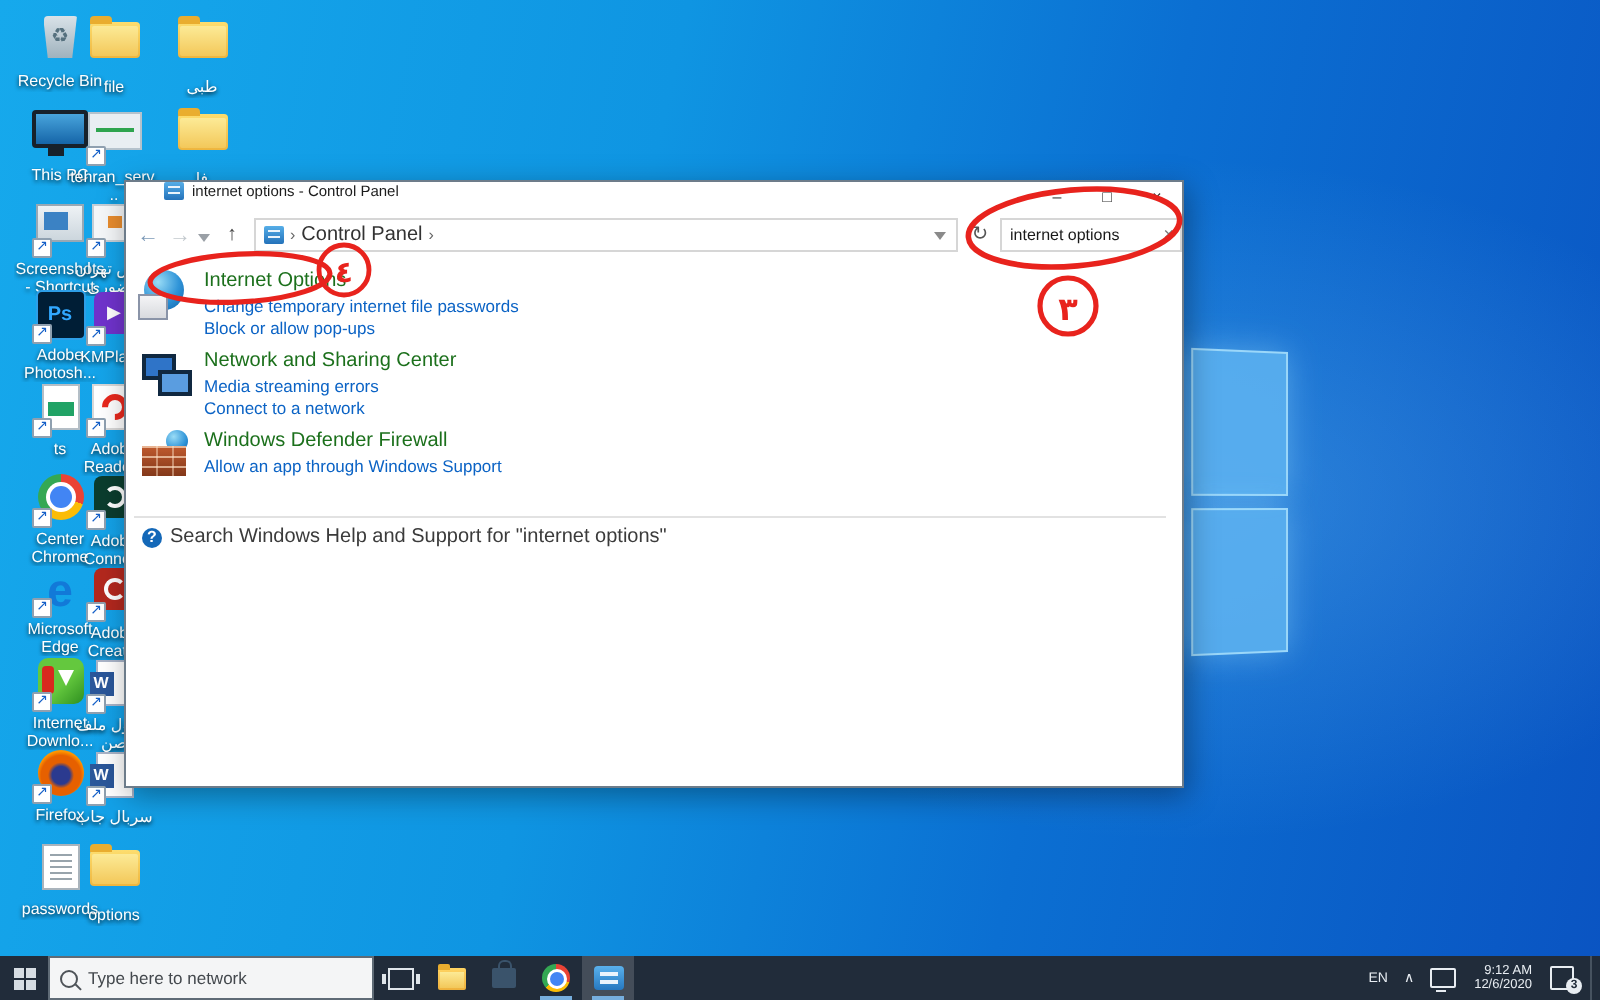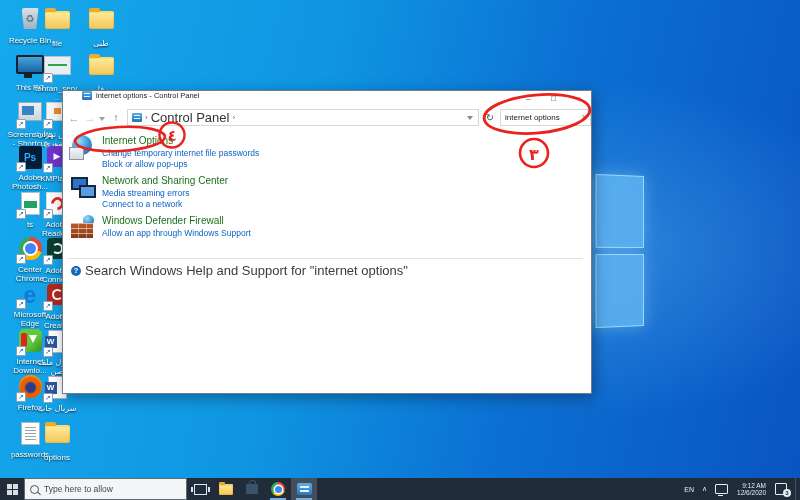--- a/index.html
+++ b/index.html
@@ -83,21 +83,21 @@
   .cp-glyph::after{content:"";position:absolute;left:2px;top:2px;width:6px;height:1px;background:#eaf4fc;box-shadow:0 3px 0 #eaf4fc;}
   .title{font-size:7.5px;color:#1c1c1c;margin-left:4px;white-space:nowrap;}
   .wcontrols{position:absolute;right:0;top:0;height:15px;display:flex;}
   .wbtn{width:25px;height:15px;text-align:center;font-size:8px;line-height:15px;color:#333;}
   .toolbar{position:relative;height:24px;}
   .navbtn{position:absolute;top:2px;font-size:11px;line-height:20px;width:14px;text-align:center;}
   .nb-back{left:4px;color:#7d9ab8;} .nb-fwd{left:20px;color:#c3c9ce;} .nb-up{left:46px;color:#4a4a4a;font-size:10px;}
   .nb-caret{left:36px;top:11px;width:0;height:0;border-left:3px solid transparent;border-right:3px solid transparent;border-top:4px solid #9aa0a6;position:absolute;}
   .addrbar{position:absolute;left:64px;top:3px;width:352px;height:17px;background:#fff;border:1px solid #d6d6d6;
            display:flex;align-items:center;padding-left:4px;box-sizing:border-box;}
-  .crumb{font-size:13px;color:#333;margin-left:3px;white-space:nowrap;}
+  .crumb{font-size:10px;color:#333;margin-left:3px;white-space:nowrap;}
   .chev{font-size:8px;color:#666;margin-left:3px;}
   .addr-caret{position:absolute;right:5px;top:6px;width:0;height:0;border-left:3px solid transparent;border-right:3px solid transparent;border-top:4px solid #8a8a8a;}
   .refreshbtn{position:absolute;left:420px;top:3px;width:14px;height:17px;font-size:10px;line-height:17px;color:#555;text-align:center;}
   .winsearch{position:absolute;left:437px;top:3px;width:91px;height:17px;background:#fff;border:1px solid #d6d6d6;
            box-sizing:border-box;display:flex;align-items:center;padding:0 3px 0 4px;}
   .winsearch .q{font-size:8px;color:#1a1a1a;flex:1;white-space:nowrap;overflow:hidden;}
   .winsearch .clr{font-size:9px;color:#777;line-height:15px;}
   .content{position:absolute;left:0;top:39px;right:0;bottom:0;background:#fff;}
   .results{position:absolute;left:8px;top:5px;right:8px;}
   .result{display:flex;margin-bottom:6px;}
@@ -114,21 +114,21 @@
         background:linear-gradient(#c05a2e,#83381a);}
   .rico-fw .wall::after{content:"";position:absolute;inset:0;
         background:repeating-linear-gradient(0deg,transparent 0 4px,rgba(255,228,200,.65) 4px 5px),
                    repeating-linear-gradient(90deg,transparent 0 7px,rgba(255,228,200,.45) 7px 8px);}
   .rico-fw .g{position:absolute;right:1px;top:0;width:11px;height:11px;border-radius:50%;
         background:radial-gradient(circle at 35% 30%,#9adcf6,#2f94d8 60%,#1160a8);}
   .sep{position:absolute;left:4px;right:8px;top:128px;border-top:1px solid #e2e2e2;}
   .helpline{position:absolute;left:8px;top:133px;display:flex;align-items:center;}
   .helpico{width:10px;height:10px;border-radius:50%;background:#1468b8;color:#fff;font-size:8px;
         font-weight:bold;line-height:10px;text-align:center;flex:0 0 10px;margin-right:4px;}
-  .helptext{font-size:13px;color:#3b3b3b;cursor:pointer;}
+  .helptext{font-size:10px;color:#3b3b3b;cursor:pointer;}
 
   
   .anno{position:absolute;left:0;top:0;width:800px;height:500px;z-index:10;pointer-events:none;}
 
   
   .taskbar{position:absolute;left:0;top:478px;width:800px;height:22px;background:#212c3a;z-index:20;
         display:flex;align-items:center;}
   .tbtn{height:22px;display:flex;align-items:center;justify-content:center;position:relative;}
   .tb-start{width:24px;}
   .flag{width:11px;height:11px;display:grid;grid-template-columns:5px 5px;grid-template-rows:5px 5px;gap:1px;}
@@ -412,21 +412,21 @@
     <div class="tbtn tb-start">
       <span class="flag">
           <span></span>
           <span></span>
           <span></span>
           <span></span>
         </span>
     </div>
     <div class="tb-search">
       <span class="mag"></span>
-      <span class="ph">Type here to allow</span>
+      <span class="ph">Type here to network</span>
     </div>
     <div class="tbtn tb-ico">
         <span class="tb-taskview"></span>
       </div>
     <div class="tbtn tb-ico">
         <span class="tb-folder"></span>
       </div>
     <div class="tbtn tb-ico">
         <span class="tb-store"></span>
       </div>

